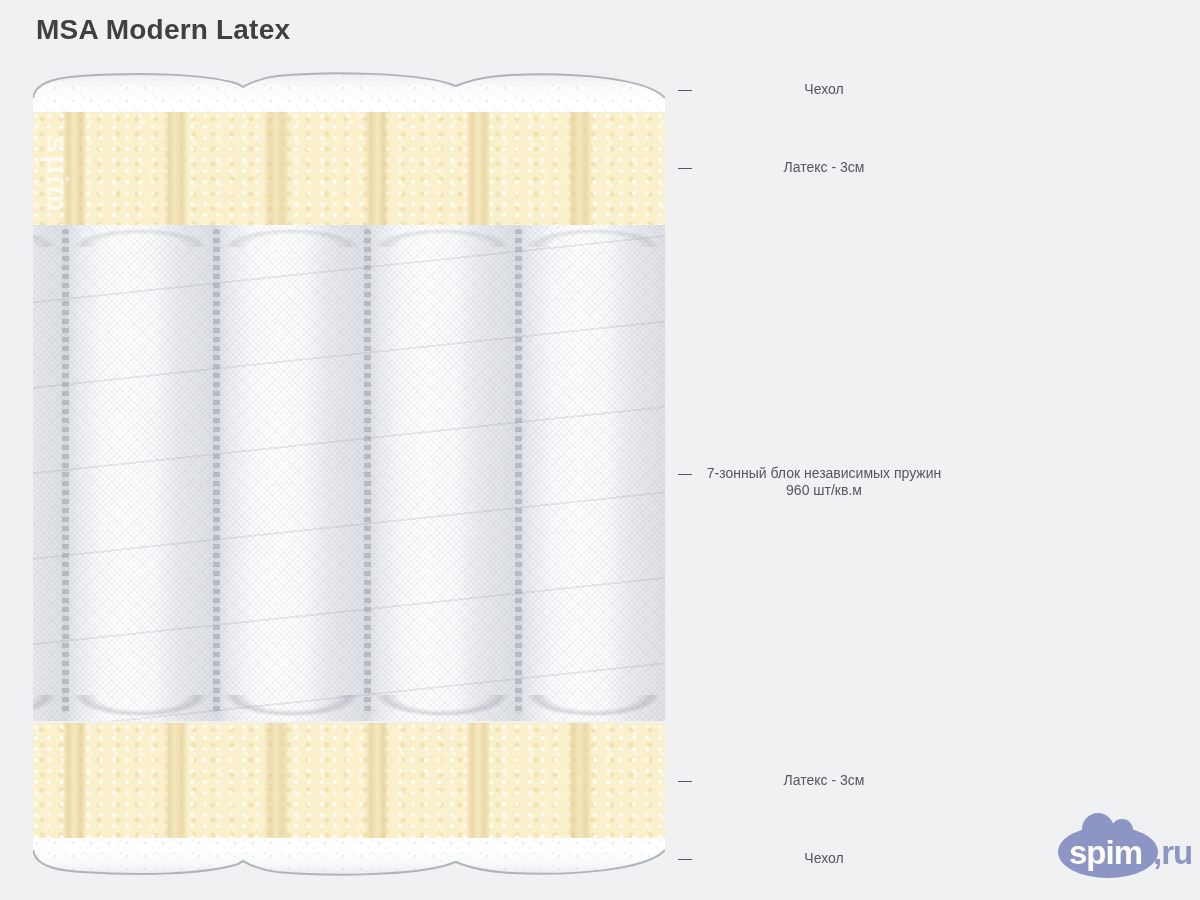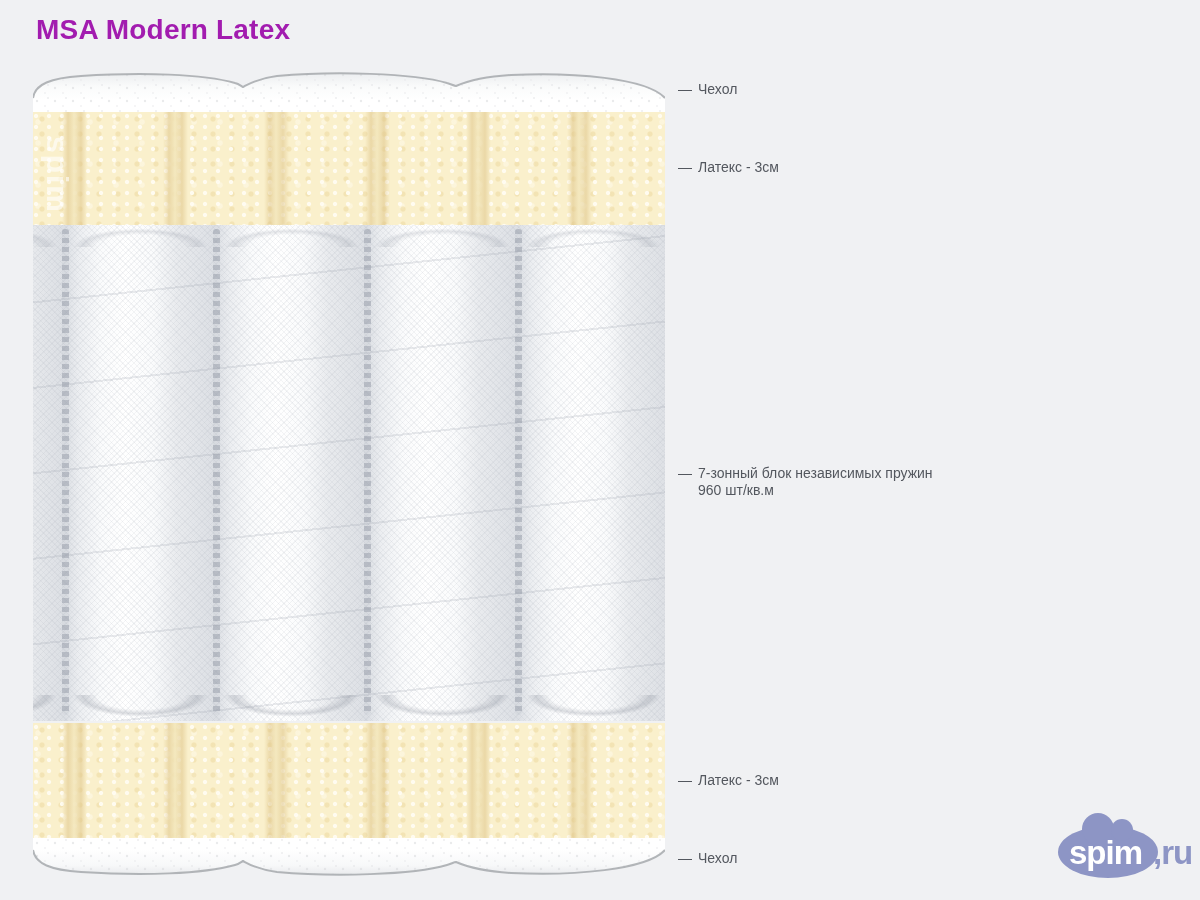--- a/index.html
+++ b/index.html
@@ -8,21 +8,21 @@
     background:#f0f1f3;
     font-family:"Liberation Sans", sans-serif;
     position:relative;
     overflow:hidden;
   }
   .stage{position:absolute;inset:0;width:1200px;height:900px;}
 
   
   .page-title{
     position:absolute;left:36px;top:14px;margin:0;
-    font-size:28px;font-weight:600;color:#a21caf;letter-spacing:.2px;
+    font-size:28px;font-weight:600;color:#404040;letter-spacing:.2px;
   }
 
   
   .mattress{position:absolute;left:33px;top:70px;width:632px;height:808px;}
   .layer{position:absolute;left:0;width:632px;}
 
   svg.cover{display:block;position:absolute;left:0;width:632px;}
   .cover-top{top:0;height:42px;}
   .cover-bottom{top:768px;height:40px;}
 
@@ -84,21 +84,21 @@
   }
   .seam-1{left:29px;} .seam-2{left:180px;} .seam-3{left:331px;} .seam-4{left:482px;}
 
   
   .callout{
     position:absolute;left:678px;width:272px;
     display:flex;align-items:flex-start;
     color:#53575e;font-size:14px;line-height:17px;
   }
   .callout .dash{flex:0 0 auto;margin-right:6px;}
-  .callout .txt{flex:1 1 auto;max-width:260px;}
+  .callout .txt{flex:1 1 auto;max-width:260px;text-align:center;}
   .callout-1{top:81px;}
   .callout-2{top:159px;}
   .callout-3{top:465px;}
   .callout-4{top:772px;}
   .callout-5{top:850px;}
 
   
   .logo{position:absolute;left:1056px;top:812px;width:144px;height:72px;}
 </style>
 </head>

